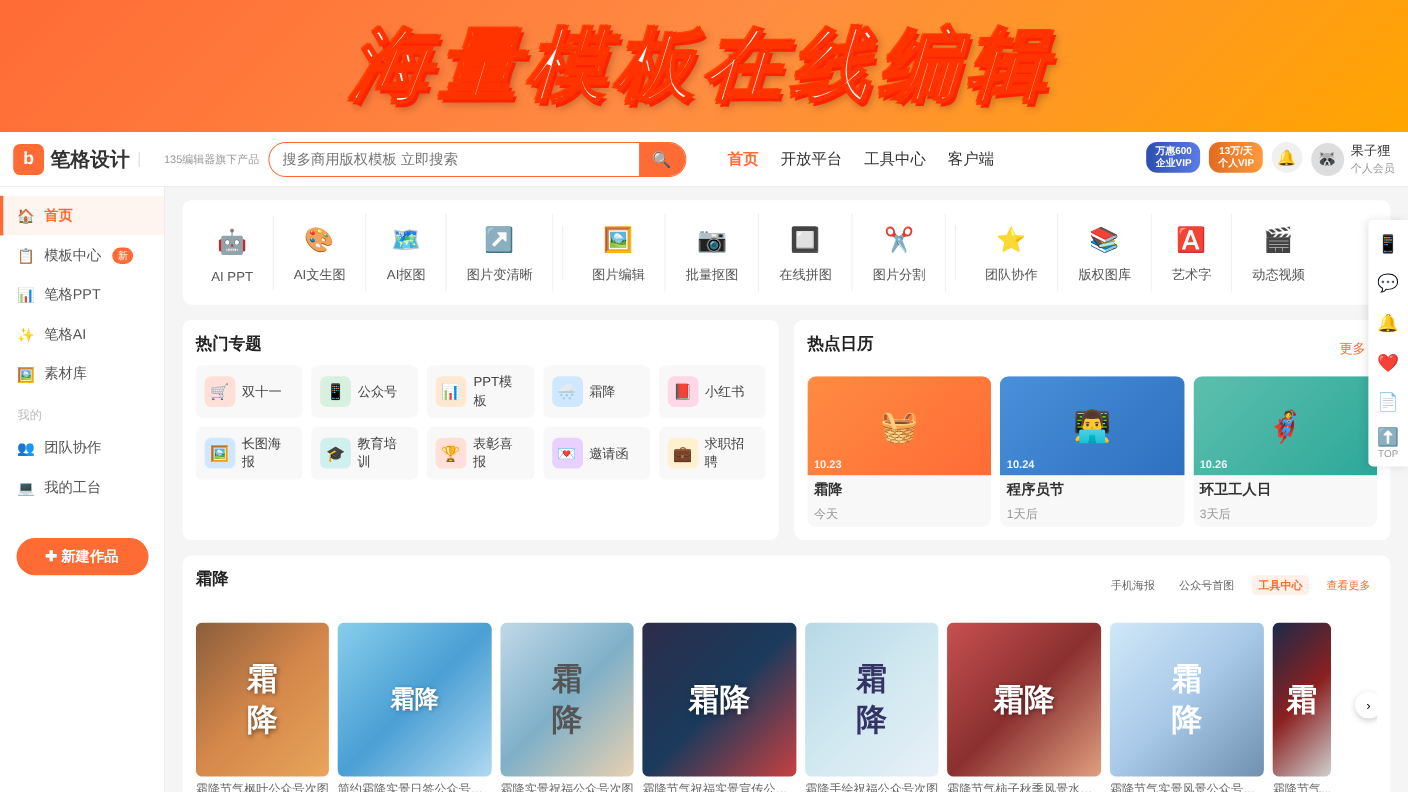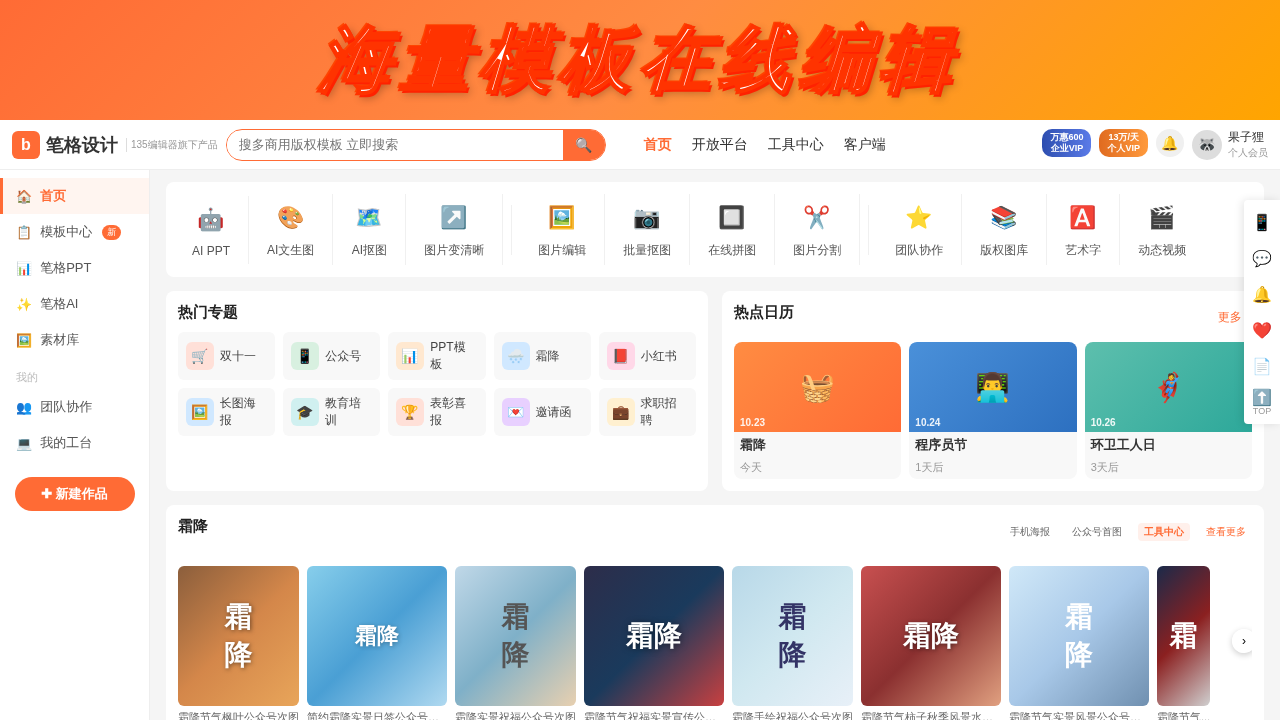--- a/index.html
+++ b/index.html
@@ -60,21 +60,21 @@
     }
     .logo-text {
       font-size: 18px;
       font-weight: 700;
       color: #333;
     }
     .logo-sub {
       font-size: 10px;
       color: #999;
       border-left: 1px solid #ddd;
-      padding-left: 4px;
+      padding-left: 22px;
       margin-left: 2px;
     }
     .search-area {
       flex: 1;
       max-width: 380px;
       display: flex;
       align-items: center;
       border: 1.5px solid #ff6b35;
       border-radius: 20px;
       overflow: hidden;
@@ -208,21 +208,21 @@
       border-radius: 8px;
       margin-left: 2px;
     }
     .sidebar-divider {
       font-size: 11px;
       color: #bbb;
       padding: 8px 16px 4px;
       margin-top: 4px;
     }
     .new-work-btn {
-      margin: 16px auto;
+      margin: 28px auto;
       display: block;
       background: #ff6b35;
       color: #fff;
       border: none;
       border-radius: 20px;
       padding: 8px 20px;
       font-size: 13px;
       cursor: pointer;
       font-weight: 600;
       width: 120px;

